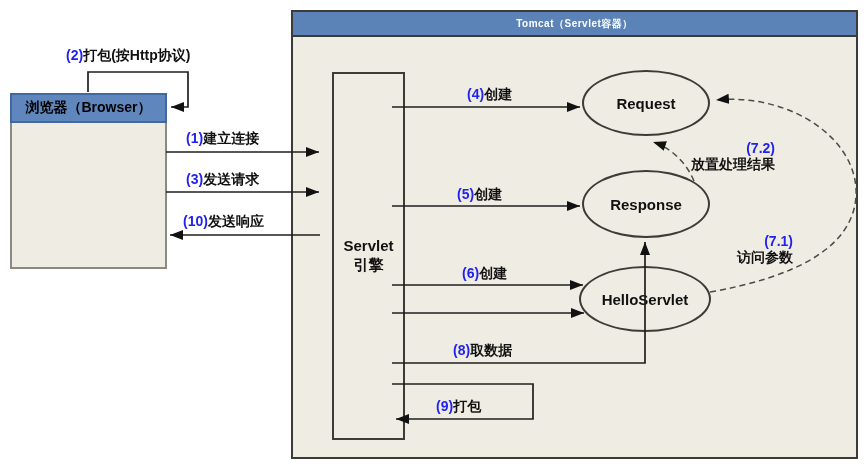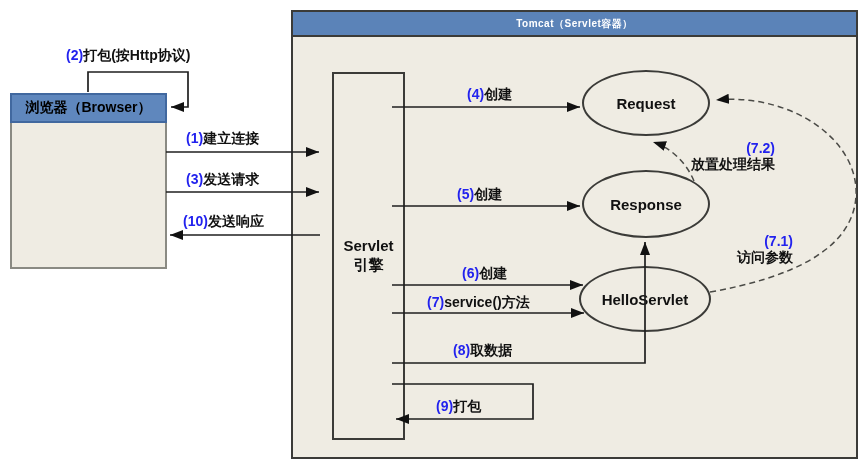--- a/index.html
+++ b/index.html
@@ -136,23 +136,20 @@
   </div>
   <div class="albl" style="left:457px;top:86px;margin-left:10px;">
     <span class="num">(4)</span><span>创建</span>
   </div>
   <div class="albl" style="left:457px;top:186px;">
     <span class="num">(5)</span><span>创建</span>
   </div>
   <div class="albl" style="left:462px;top:265px;">
     <span class="num">(6)</span><span>创建</span>
   </div>
-  <div class="albl" style="left:427px;top:294px;">
-    <span class="num">(7)</span><span>service()方法</span>
-  </div>
   <div class="albl" style="left:453px;top:342px;">
     <span class="num">(8)</span><span>取数据</span>
   </div>
   <div class="albl" style="left:436px;top:398px;">
     <span class="num">(9)</span><span>打包</span>
   </div>
   <div class="albl stack" style="left:691px;top:140px;">
     <span class="num">(7.2)</span>
       <span>放置处理结果</span>
   </div>

